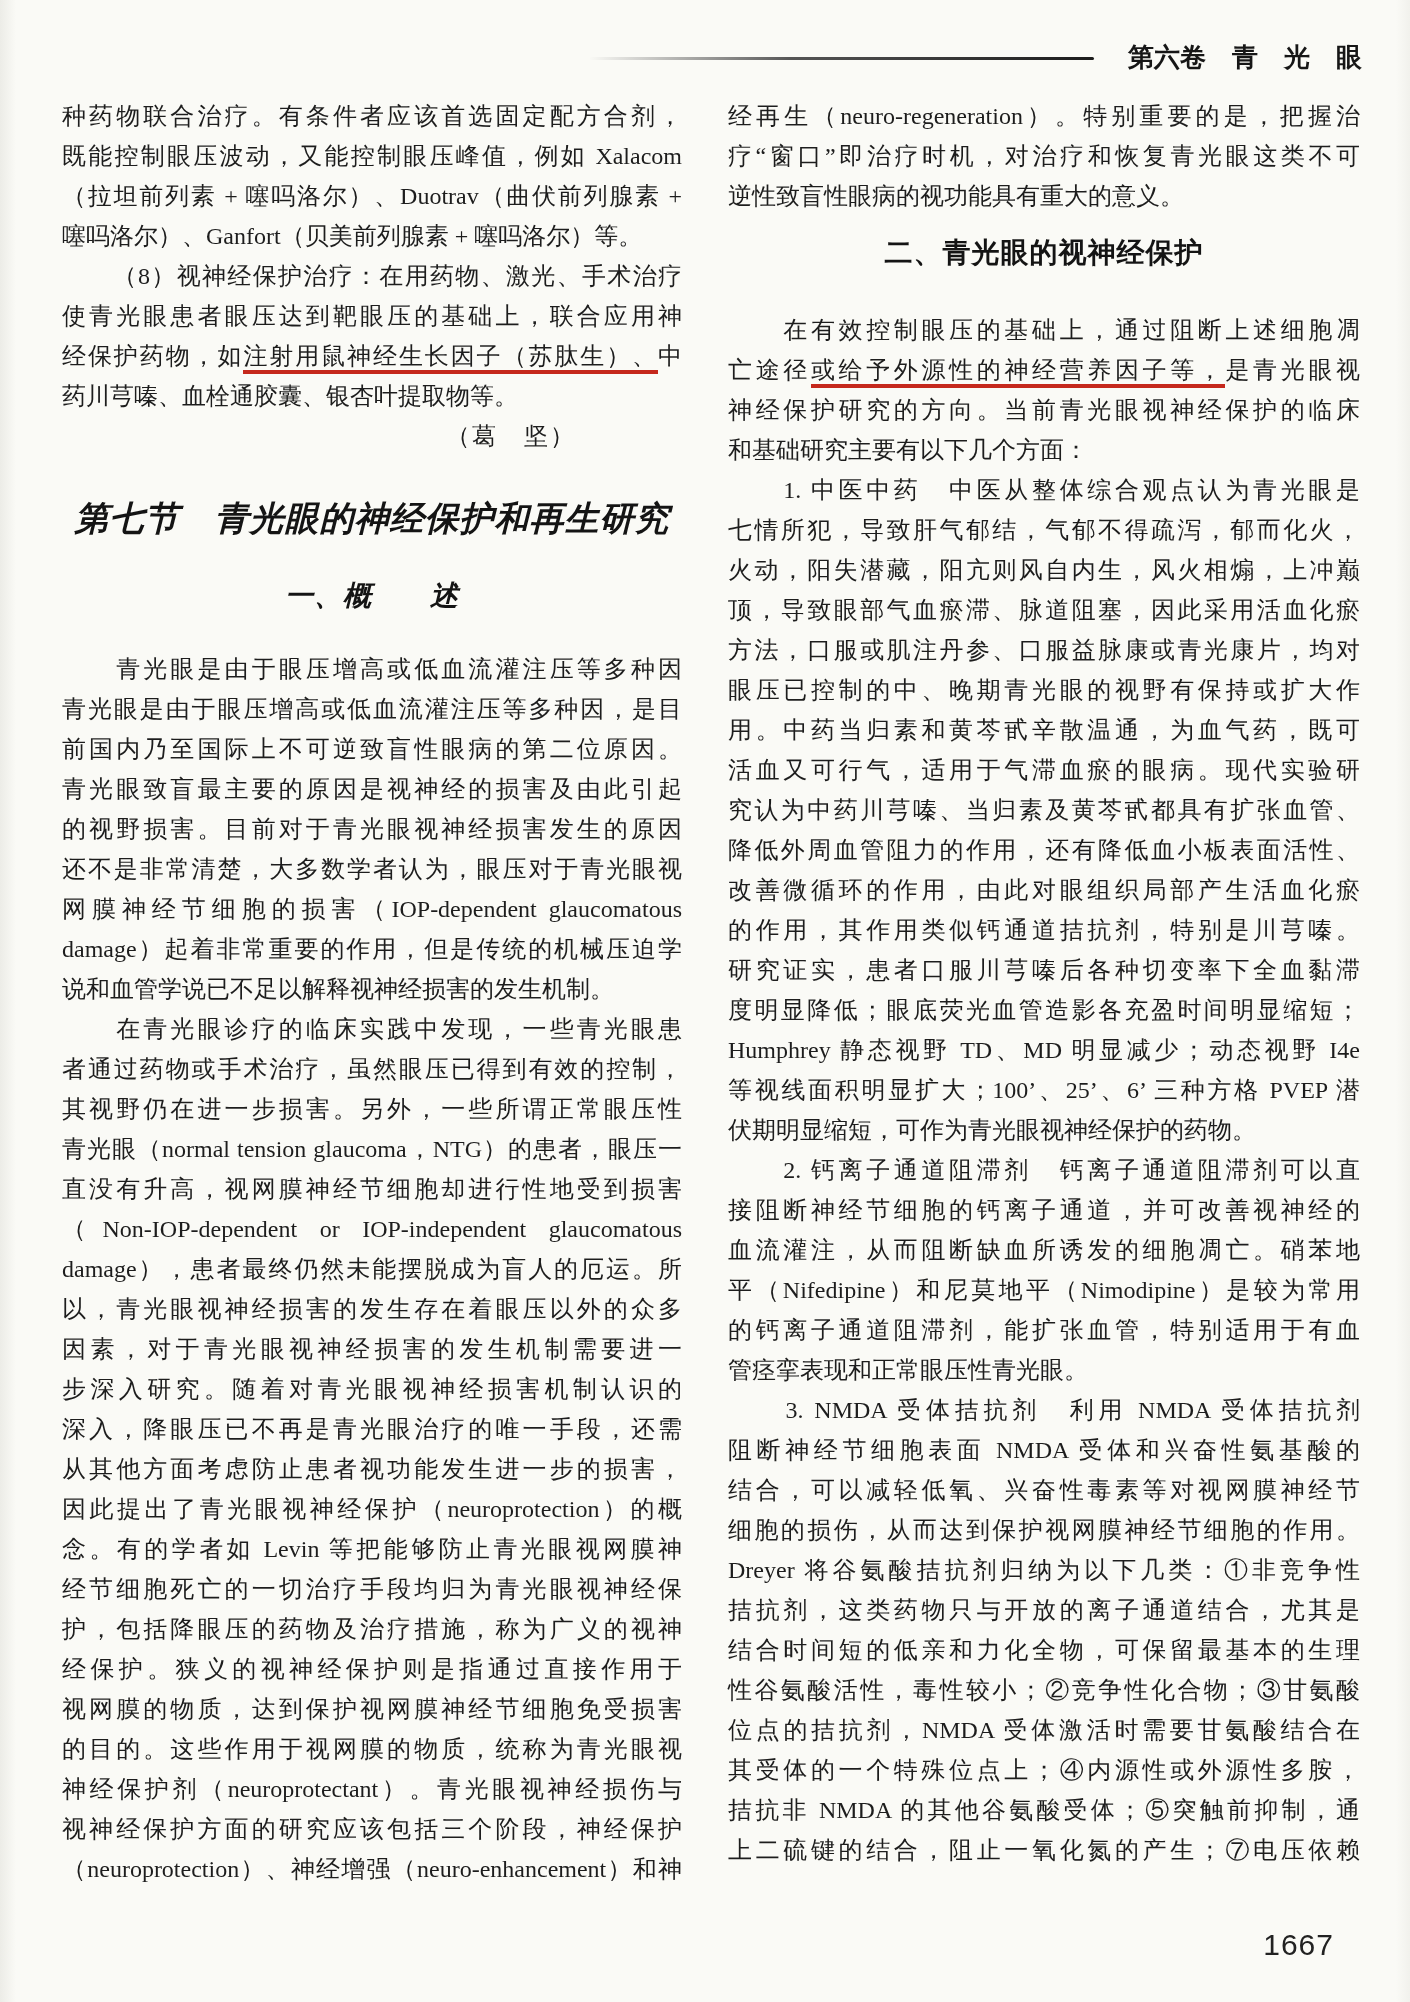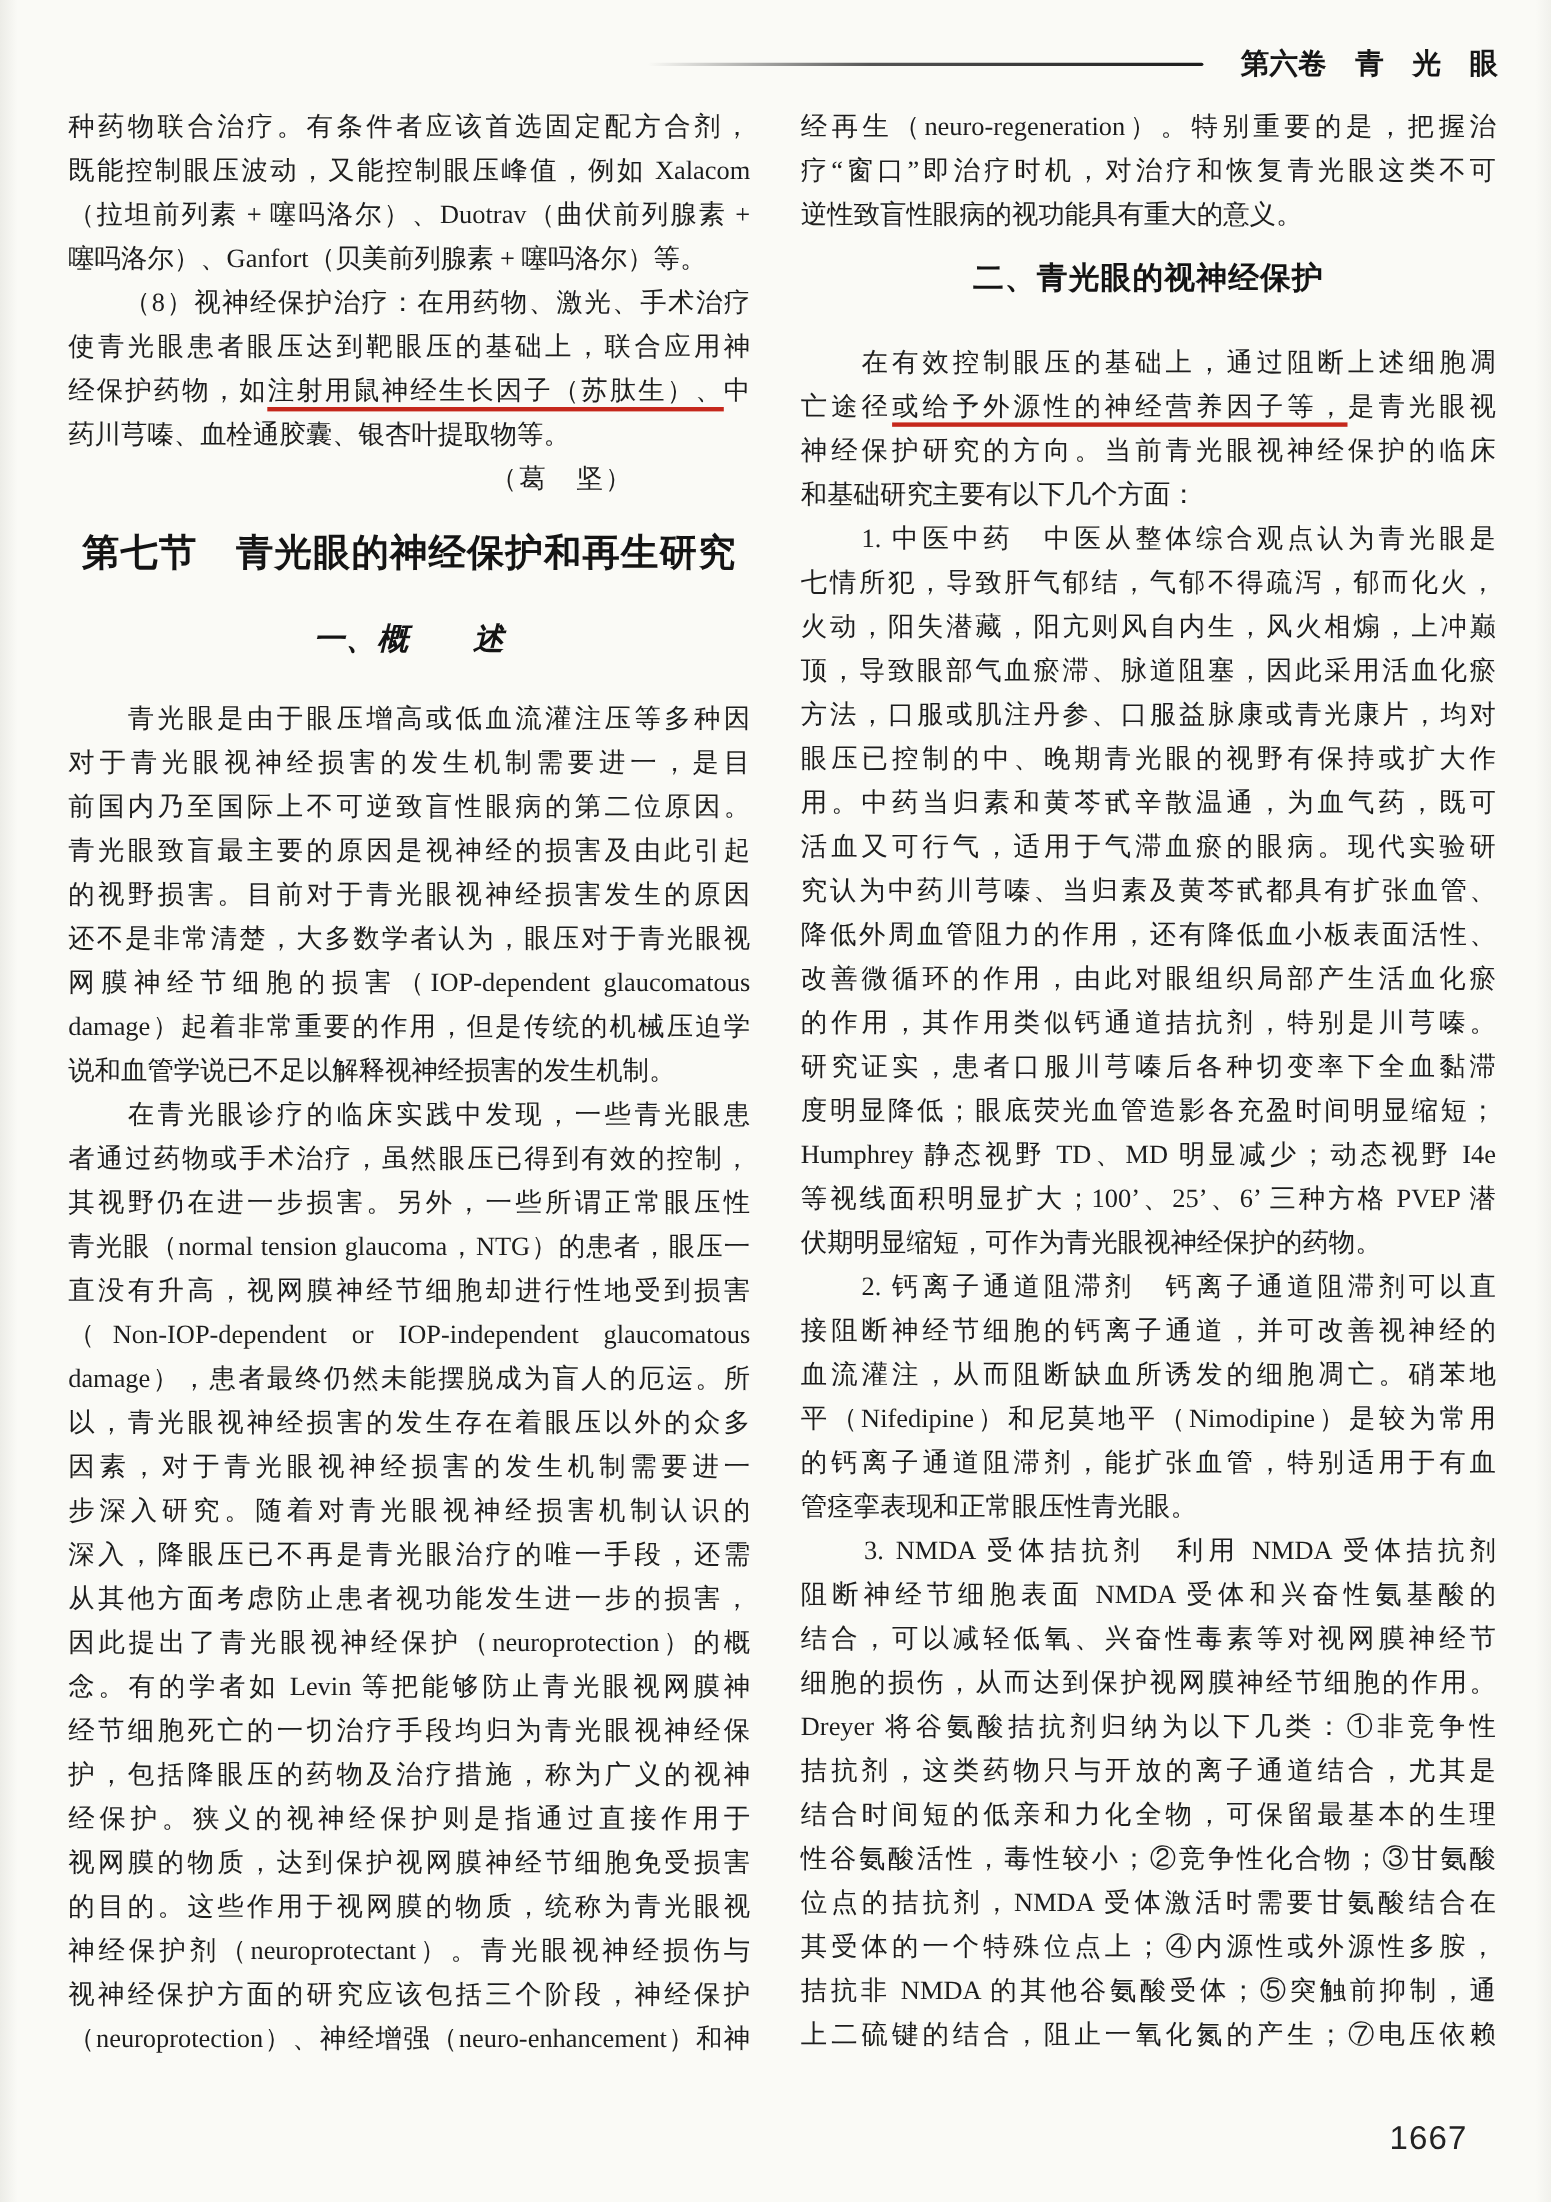--- a/index.html
+++ b/index.html
@@ -36,21 +36,21 @@
     padding-bottom:1px;
   }
   .sig{
     text-align:right;padding-right:106px;height:40px;margin-top:0;
     font-size:24px;letter-spacing:2px;
   }
   .h1{
     font-family:"Liberation Sans","DejaVu Sans",sans-serif;
     font-weight:700;font-size:34px;line-height:46px;
     text-align:center;letter-spacing:1px;
-    margin:24px 0 0 0;color:#141414;
+    margin:39px 0 0 0;color:#141414;font-style:italic;
   }
   .h2{
     font-family:"Liberation Sans","DejaVu Sans",sans-serif;
     font-weight:700;font-size:28px;line-height:42px;
     text-align:center;letter-spacing:1px;color:#141414;
   }
   .col-left .h2{margin:34px 0 32px 0;font-style:italic;}
   .col-right .h2{margin:16px 0 36px 0;}
   .pagenum{
     position:absolute;top:1928px;right:76px;
@@ -74,21 +74,21 @@
       <div class="line">（拉坦前列素 + 噻吗洛尔）、Duotrav（曲伏前列腺素 +</div>
       <div class="line last">噻吗洛尔）、Ganfort（贝美前列腺素 + 噻吗洛尔）等。</div>
       <div class="line">　　（8）视神经保护治疗：在用药物、激光、手术治疗</div>
       <div class="line">使青光眼患者眼压达到靶眼压的基础上，联合应用神</div>
       <div class="line"><span>经保护药物，如</span><span class="redline">注射用鼠神经生长因子（苏肽生）、</span><span>中</span></div>
       <div class="line last">药川芎嗪、血栓通胶囊、银杏叶提取物等。</div>
       <div class="sig">（葛　坚）</div>
       <div class="h1">第七节　青光眼的神经保护和再生研究</div>
       <div class="h2">一、概　　述</div>
       <div class="line">　　青光眼是由于眼压增高或低血流灌注压等多种因</div>
-      <div class="line">对于青光眼视神经损害的发生机制需要进一，是目</div>
+      <div class="line">青光眼是由于眼压增高或低血流灌注压等多种因，是目</div>
       <div class="line">前国内乃至国际上不可逆致盲性眼病的第二位原因。</div>
       <div class="line">青光眼致盲最主要的原因是视神经的损害及由此引起</div>
       <div class="line">的视野损害。目前对于青光眼视神经损害发生的原因</div>
       <div class="line">还不是非常清楚，大多数学者认为，眼压对于青光眼视</div>
       <div class="line">网膜神经节细胞的损害（IOP-dependent glaucomatous</div>
       <div class="line">damage）起着非常重要的作用，但是传统的机械压迫学</div>
       <div class="line last">说和血管学说已不足以解释视神经损害的发生机制。</div>
       <div class="line">　　在青光眼诊疗的临床实践中发现，一些青光眼患</div>
       <div class="line">者通过药物或手术治疗，虽然眼压已得到有效的控制，</div>
       <div class="line">其视野仍在进一步损害。另外，一些所谓正常眼压性</div>

